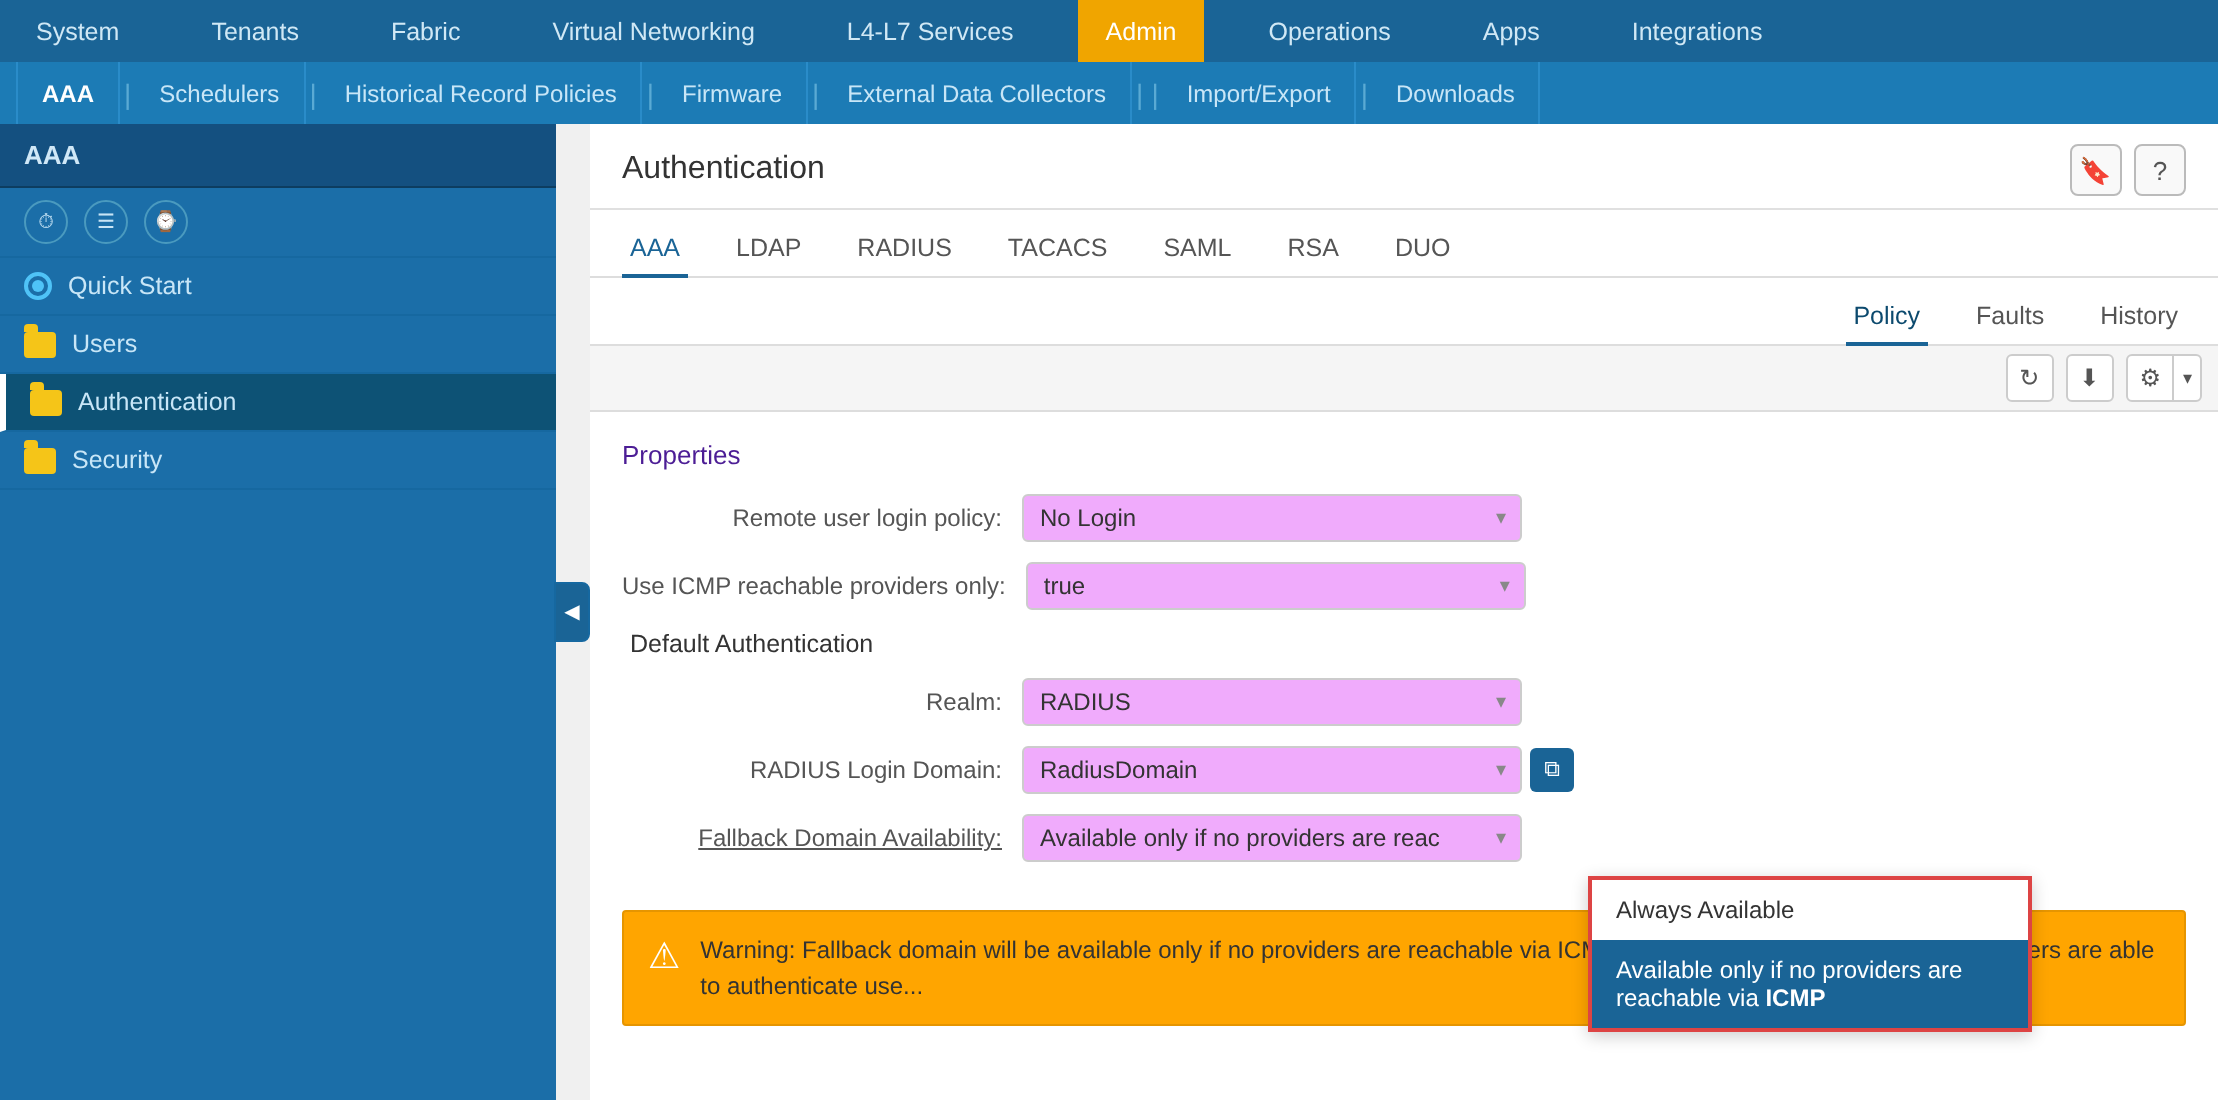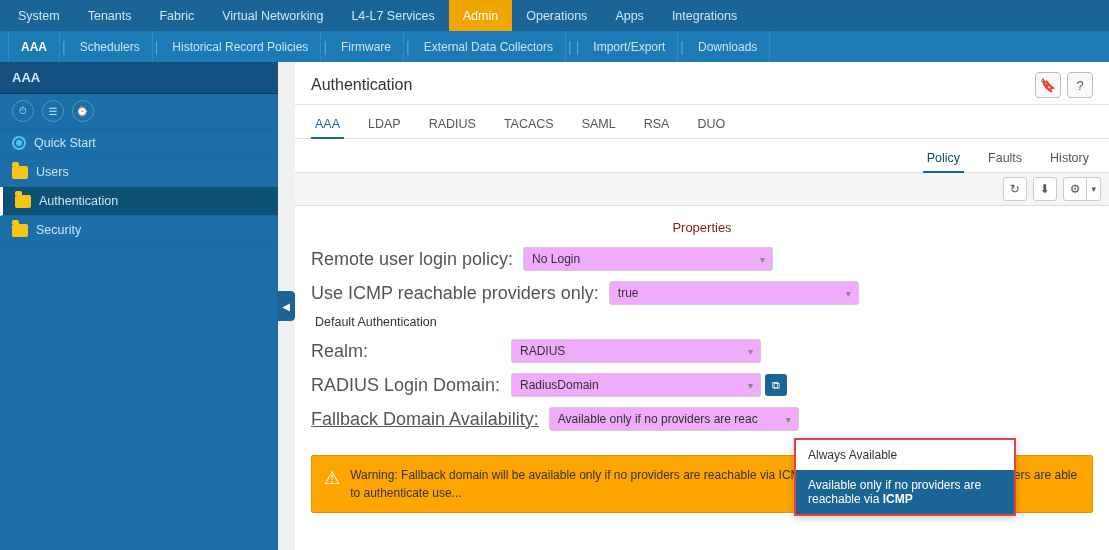--- a/index.html
+++ b/index.html
@@ -5,20 +5,21 @@
     * { box-sizing: border-box; margin: 0; padding: 0; }
     body { font-family: Arial, sans-serif; font-size: 12px; background: #f0f0f0; width: 1109px; height: 550px; overflow: hidden; }
 
     
     .top-nav {
       background: #1a6496;
       display: flex;
       align-items: center;
       height: 31px;
       padding: 0 4px;
+      gap: 18px;
     }
     .top-nav-item {
       color: #d0e8f5;
       padding: 0 14px;
       height: 31px;
       display: flex;
       align-items: center;
       cursor: pointer;
       font-size: 12.5px;
       white-space: nowrap;
@@ -252,35 +253,34 @@
       font-size: 9px;
       color: #555;
     }
 
     
     .form-area {
       padding: 14px 16px;
     }
     .section-title {
       font-size: 13px;
-      color: #7f1d1d;
+      color: #4c1d95;
       margin-bottom: 12px;
       font-weight: 500;
-      text-align: center;
     }
     .form-row {
       display: flex;
       align-items: center;
       margin-bottom: 10px;
     }
     .form-label {
-      text-align: left;
+      text-align: right;
       padding-right: 10px;
       color: #555;
-      font-size: 18px;
+      font-size: 12px;
       min-width: 200px;
       flex-shrink: 0;
     }
     .form-control-wrapper {
       display: flex;
       align-items: center;
       gap: 4px;
     }
     .select-wrapper {
       position: relative;

